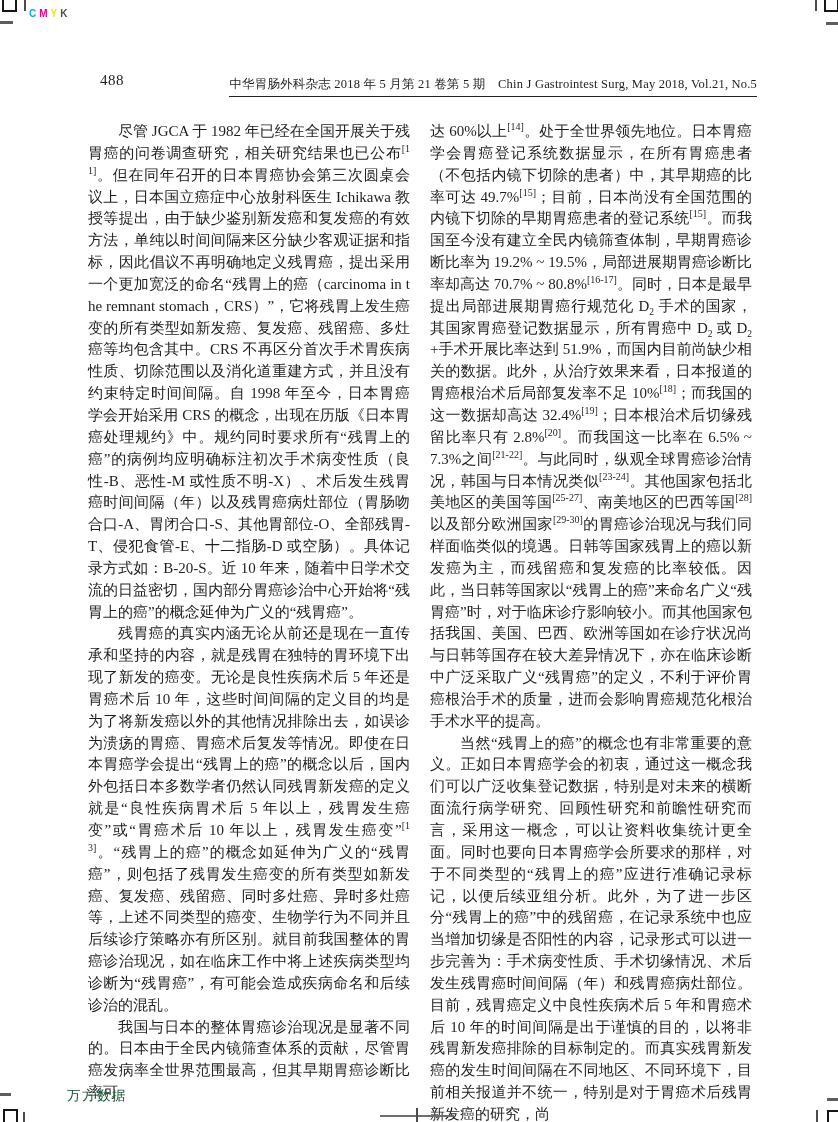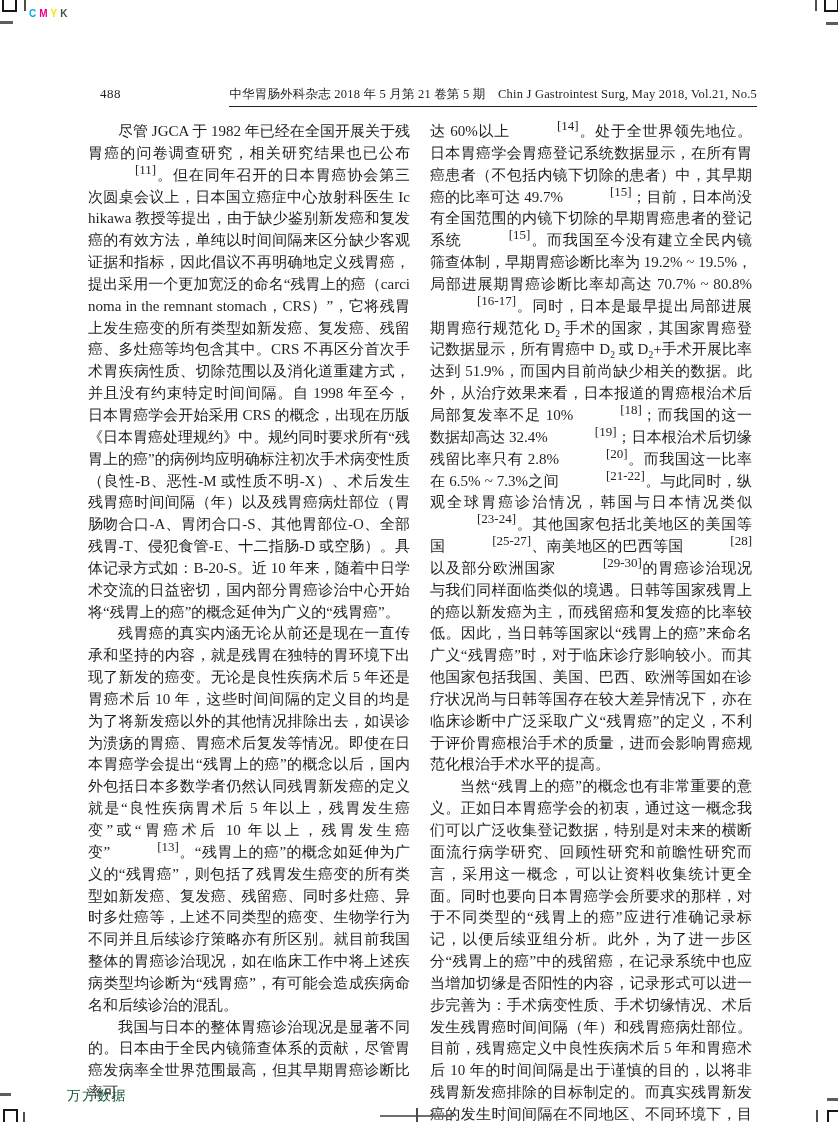--- a/index.html
+++ b/index.html
@@ -18,36 +18,36 @@
   .pm-hline{height:2px;background:#6e6e6e;}
   .cmyk{position:absolute;left:29px;top:0;font-family:"Liberation Sans","DejaVu Sans",sans-serif;
         font-size:10px;font-weight:bold;letter-spacing:1px;line-height:12px;margin-top:8px;}
   .cmyk span{margin-right:2px;}
   .cmyk .c{color:#00aeef;}
   .cmyk .m{color:#ec008c;}
   .cmyk .y{color:#f7e300;}
   .cmyk .k{color:#4d4d4d;}
 
   
-  .page-number{position:absolute;left:100px;top:86px;font-size:13px;letter-spacing:.5px;}
+  .page-number{position:absolute;left:100px;top:72px;font-size:15px;letter-spacing:.5px;}
   .journal-citation{
-    position:absolute;right:81px;top:86px;font-size:12.5px;letter-spacing:.2px;
+    position:absolute;right:81px;top:76px;font-size:12.5px;letter-spacing:.2px;
     border-bottom:1.2px solid #222;padding-bottom:3px;white-space:nowrap;text-align:center;
   }
 
   
   .col{position:absolute;top:121px;width:322px;}
   .col-left{left:88px;}
   .col-right{left:430px;}
   p.para{
     margin:0;font-size:15px;line-height:21.85px;text-align:justify;
     text-justify:inter-ideograph;word-break:break-all;
   }
   p.indent{text-indent:2em;}
-  p.para sup{font-size:13px;line-height:0;vertical-align:super;letter-spacing:0;margin-left:47px;}
+  p.para sup{font-size:10px;line-height:0;vertical-align:super;letter-spacing:0;}
   p.para sub{font-size:9.5px;line-height:0;vertical-align:sub;}
 
   
   .watermark{
     position:absolute;left:67px;top:1087px;
     font-family:Liberation Serif, serif;
     font-size:13.5px;color:#14532d;letter-spacing:1.5px;
   }
 </style>
 </head>

